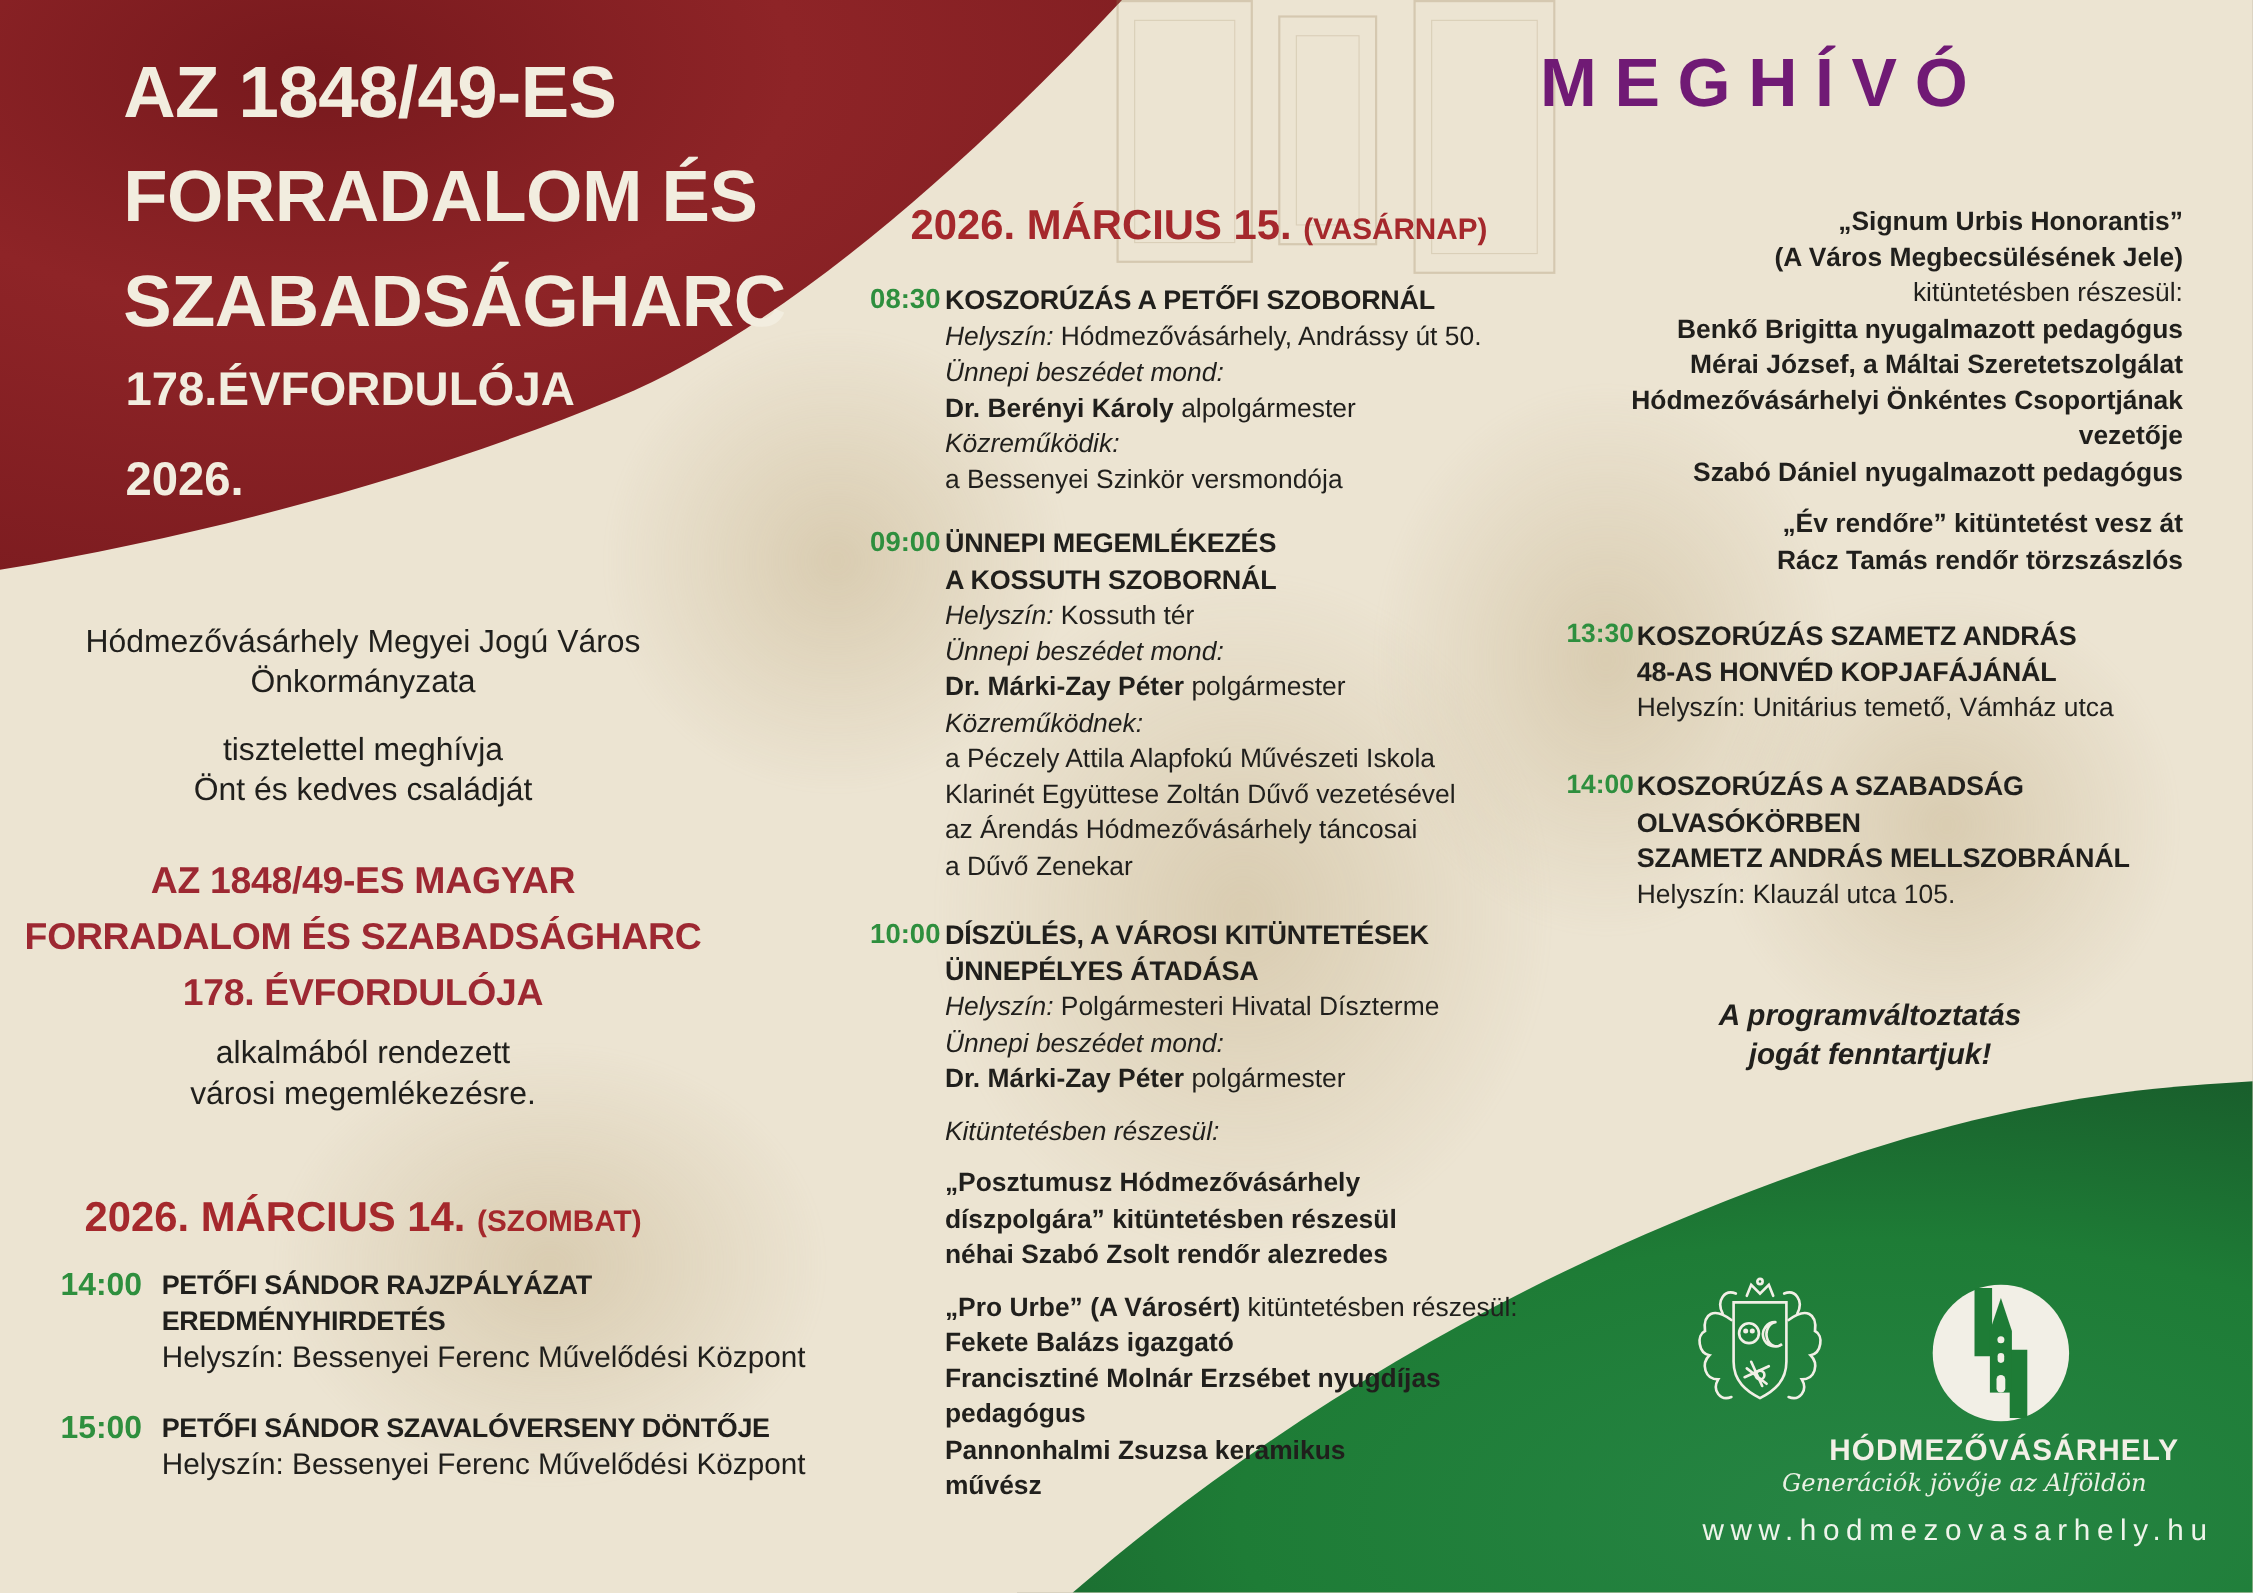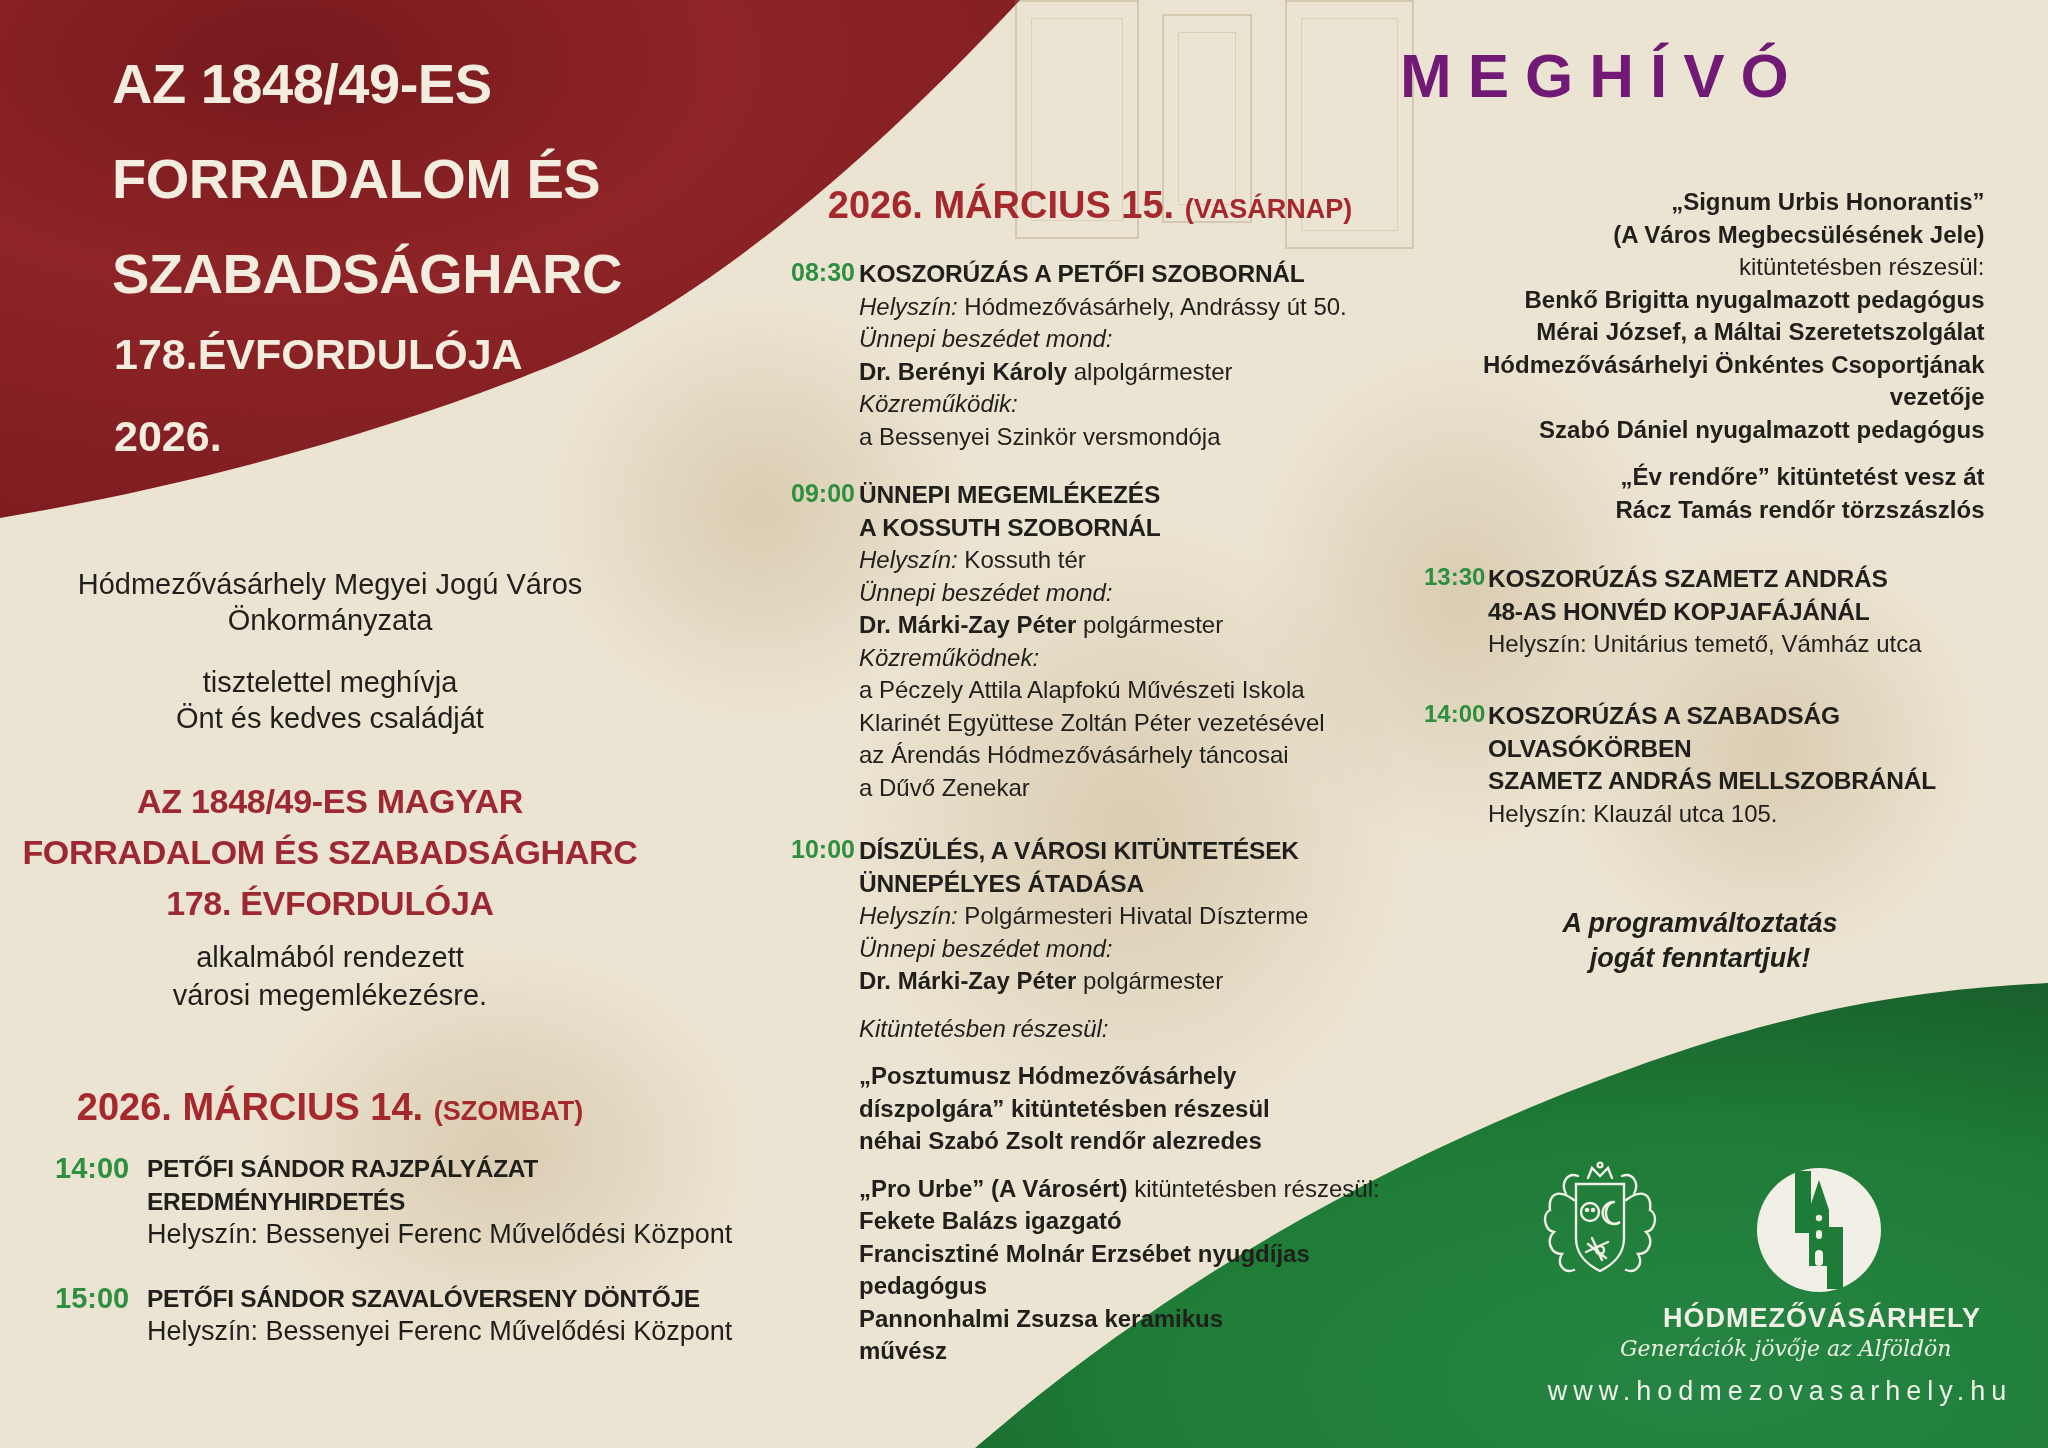--- a/index.html
+++ b/index.html
@@ -11,21 +11,21 @@
   .bg-svg{position:absolute; left:0; top:0; z-index:0;}
   
   .doorframe{position:absolute; border:2px solid rgba(155,130,90,.28); z-index:0;}
   .doorframe .inner{position:absolute; left:14px; top:16px; right:14px; bottom:16px; border:1px solid rgba(155,130,90,.22);}
   .sm{position:absolute; border-radius:50%; z-index:0;
       background:radial-gradient(closest-side, rgba(187,166,124,.38), rgba(187,166,124,0));
       filter:blur(5px);}
   .z{z-index:2;}
 
   
-  .wtitle{left:112px; top:36px; color:#f2eddf; font-weight:700; font-size:56px; line-height:95px; letter-spacing:-.5px; white-space:nowrap;}
+  .wtitle{left:112px; top:36px; color:#f2eddf; font-weight:700; font-size:66px; line-height:95px; letter-spacing:-.5px; white-space:nowrap;}
   .wsub  {left:114px; top:330px; color:#f2eddf; font-weight:700; font-size:43px; white-space:nowrap;}
   .wyear {left:114px; top:412px; color:#f2eddf; font-weight:700; font-size:43px;}
 
   
   .lcenter{left:20px; width:620px; text-align:center;}
   .org     {top:566px; font-size:29px; line-height:36px;}
   .invite  {top:664px; font-size:29px; line-height:36px;}
   .etitle  {top:776px; color:#9d2832; font-weight:700; font-size:34px; line-height:51px; letter-spacing:-.3px;}
   .occasion{top:938px; font-size:29px; line-height:38px;}
   .dhead{font-weight:700; color:#a5282c; white-space:nowrap;}
@@ -166,21 +166,21 @@
   <div class="abs z ev mev" style="top:479px;">
     <div class="time">09:00</div>
     <div class="body pbody">
       <div class="ptitle">ÜNNEPI MEGEMLÉKEZÉS</div>
       <div class="ptitle">A KOSSUTH SZOBORNÁL</div>
       <div><span class="i">Helyszín:</span><span> Kossuth tér</span></div>
       <div class="i">Ünnepi beszédet mond:</div>
       <div><span class="b">Dr. Márki-Zay Péter</span><span> polgármester</span></div>
       <div class="i">Közreműködnek:</div>
       <div>a Péczely Attila Alapfokú Művészeti Iskola</div>
-      <div>Klarinét Együttese Zoltán Péter vezetésével</div>
+      <div>Klarinét Együttese Zoltán Dűvő vezetésével</div>
       <div>az Árendás Hódmezővásárhely táncosai</div>
       <div>a Dűvő Zenekar</div>
     </div>
   </div>
 
   <div class="abs z ev mev" style="top:835px;">
     <div class="time">10:00</div>
     <div class="body pbody">
       <div class="ptitle">DÍSZÜLÉS, A VÁROSI KITÜNTETÉSEK</div>
       <div class="ptitle">ÜNNEPÉLYES ÁTADÁSA</div>

